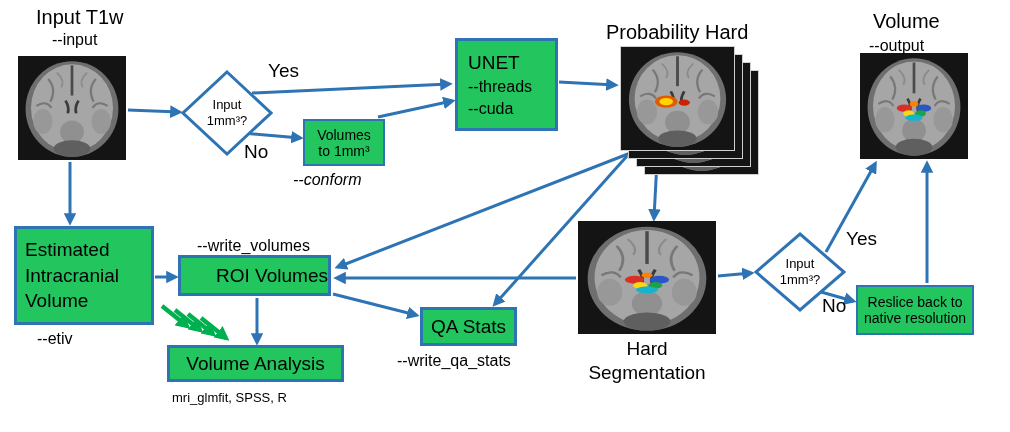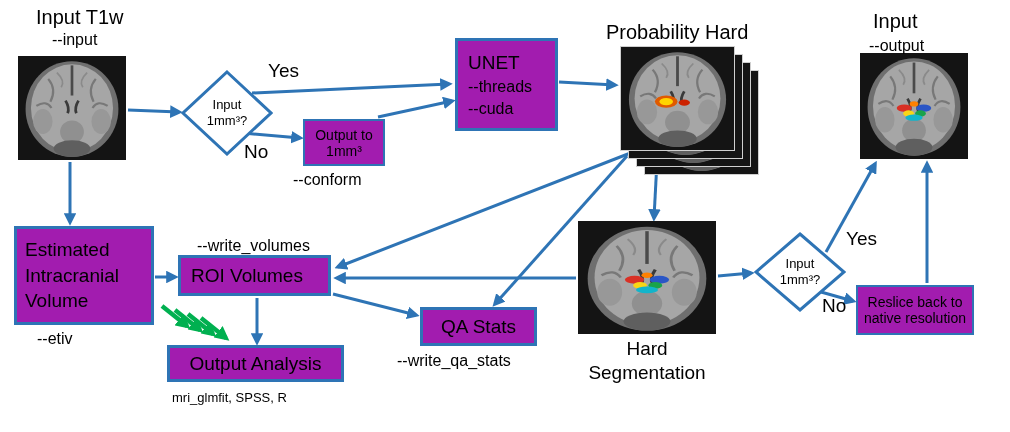--- a/index.html
+++ b/index.html
@@ -5,24 +5,24 @@
   * { margin:0; padding:0; box-sizing:border-box; }
   body { font-family:"Liberation Sans", sans-serif; background:#ffffff; color:#000; }
   .canvas { position:relative; width:1010px; height:432px; background:#fff; overflow:hidden; }
 
   .label { position:absolute; color:#000; white-space:nowrap; z-index:4; line-height:1.15; }
   .t20 { font-size:20px; }
   .t19 { font-size:19px;text-align:center; }
   .t17 { font-size:13px; }
   .t16 { font-size:16px; }
 
-  .box { position:absolute; border:3px solid var(--accent-blue,#2E74B5); background:#a21caf;
+  .box { position:absolute; border:3px solid var(--accent-blue,#2E74B5); background:#22c55e;
          display:flex; align-items:center; justify-content:center; text-align:center;
          z-index:3; color:#000; }
-  .box.left { justify-content:flex-start; text-align:left; }
+  .box.left { justify-content:flex-end; text-align:left; }
 
   .arrows { position:absolute; left:0; top:0; z-index:1; }
   .arrows .blue line { stroke:var(--accent-blue,#2E74B5); stroke-width:3; }
   .arrows .green line { stroke:var(--accent-green,#00B050); stroke-width:4.5; }
 
   .mri { position:absolute; z-index:2; background:#141414; }
   .mri > svg { display:block; width:100%; height:100%; }
 
   .stack { position:absolute; z-index:2; }
   .stack .layer { position:absolute; width:115px; height:105px; background:#141414;
@@ -125,23 +125,23 @@
   <div class="diamond" style="left:181px;top:70px;width:92px;height:86px;">
     <svg width="92" height="86" viewBox="0 0 92 86">
       <polygon points="46,2 90,43 46,84 2,43" fill="#ffffff" style="stroke:var(--accent-blue,#2E74B5)" stroke-width="3"></polygon>
     </svg>
     <div class="dtext">Input 1mm³?</div>
   </div>
   <div class="label t19" style="left:268px;top:60px;">Yes</div>
   <div class="label t19" style="left:244px;top:141px;">No</div>
 
   <div class="box" style="left:303px;top:119px;width:82px;height:47px;font-size:14px;border-width:2.5px;">
-    <span style="width:62px;white-space:normal;">Output to 1mm³</span>
-  </div>
-  <div class="label t16" style="left:293px;top:171px;">--conform</div>
+    <span style="width:62px;white-space:normal;">Volumes to 1mm³</span>
+  </div>
+  <div class="label t16" style="left:293px;top:171px;font-style:italic;">--conform</div>
 
   <div class="box left" style="left:455px;top:38px;width:103px;height:93px;flex-direction:column;align-items:flex-start;justify-content:center;padding-left:10px;gap:4px;">
     <span class="t19">UNET</span>
     <span class="t16">--threads</span>
     <span class="t16">--cuda</span>
   </div>
 
   <div class="label t20" style="left:606px;top:21px;">Probability Hard</div>
   <div class="stack" style="left:620px;top:46px;width:140px;height:130px;">
     <div class="layer" style="left:24px;top:24px;">
@@ -160,45 +160,45 @@
         </svg>
     </div>
     <div class="layer" style="left:0;top:0;">
       <svg viewBox="0 0 100 100" preserveAspectRatio="none">
         <use href="#brain-base" xlink:href="#brain-base"></use>
         <use href="#prob-overlay" xlink:href="#prob-overlay"></use>
       </svg>
     </div>
   </div>
 
-  <div class="label t20" style="left:873px;top:10px;">Input</div>
+  <div class="label t20" style="left:873px;top:10px;">Volume</div>
   <div class="label t16" style="left:869px;top:37px;">--output</div>
   <div class="mri" style="left:860px;top:53px;width:108px;height:106px;">
     <svg viewBox="0 0 100 100" preserveAspectRatio="none">
       <use href="#brain-base" xlink:href="#brain-base"></use>
       <use href="#seg-overlay" xlink:href="#seg-overlay"></use>
     </svg>
   </div>
 
   <div class="box left" style="left:14px;top:226px;width:140px;height:99px;font-size:19px;line-height:1.35;padding:6px 8px;">
     <span style="white-space:normal;">Estimated Intracranial Volume</span>
   </div>
   <div class="label t16" style="left:37px;top:330px;">--etiv</div>
 
   <div class="label t16" style="left:197px;top:229px;margin-top:8px;">--write_volumes</div>
   <div class="box left" style="left:178px;top:255px;width:153px;height:41px;font-size:19px;padding-left:10px;">
     <span>ROI Volumes</span>
   </div>
 
   <div class="box" style="left:167px;top:345px;width:177px;height:37px;font-size:19px;">
-    <span>Output Analysis</span>
+    <span>Volume Analysis</span>
   </div>
   <div class="label t17" style="left:172px;top:391px;">mri_glmfit, SPSS, R</div>
 
-  <div class="box" style="left:420px;top:307px;width:117px;height:39px;font-size:19px;">
+  <div class="box" style="left:420px;top:307px;width:97px;height:39px;font-size:19px;">
     <span>QA Stats</span>
   </div>
   <div class="label t16" style="left:397px;top:352px;">--write_qa_stats</div>
 
   <div class="mri" style="left:578px;top:221px;width:138px;height:113px;">
     <svg viewBox="0 0 100 100" preserveAspectRatio="none">
       <use href="#brain-base" xlink:href="#brain-base"></use>
       <use href="#seg-overlay" xlink:href="#seg-overlay"></use>
     </svg>
   </div>

